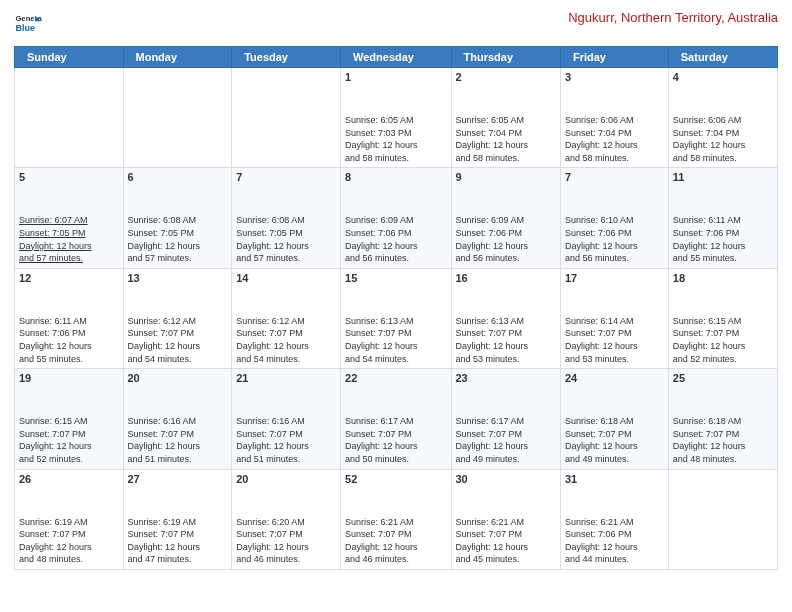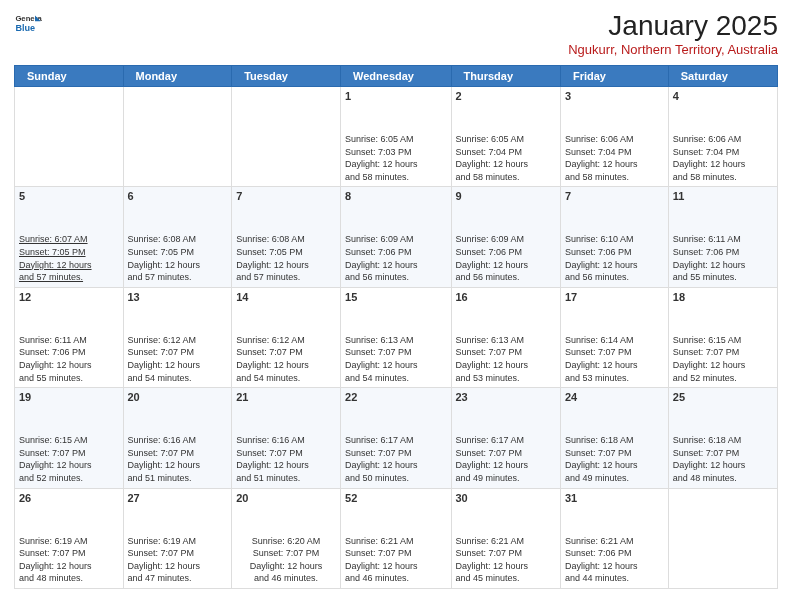--- a/index.html
+++ b/index.html
@@ -92,21 +92,20 @@
   <div class="header">
     <div class="logo">
       <svg class="logo-icon" viewBox="0 0 40 40">
         <rect x="0" y="0" width="40" height="40" fill="white"></rect>
         <text x="2" y="16" font-size="11" fill="#333" font-family="Arial" font-weight="bold">General</text>
         <text x="2" y="30" font-size="13" fill="#1a6ab1" font-family="Arial" font-weight="bold">Blue</text>
         <polygon points="30,8 38,16 30,16" fill="#1a6ab1"></polygon>
       </svg>
     </div>
     <div class="title-area">
-      <div class="month-title">January 2025</div>
       <div class="location">Ngukurr, Northern Territory, Australia</div>
     </div>
   </div>
 
   <table class="calendar">
     <thead>
       <tr>
       <th>Sunday</th>
           <th>Monday</th>
           <th>Tuesday</th>
@@ -313,21 +312,21 @@
           </td>
           <td>
             <span class="day-number">27</span>
             <div class="day-info" style="white-space: pre-line;">Sunrise: 6:19 AM
 Sunset: 7:07 PM
 Daylight: 12 hours
 and 47 minutes.</div>
           </td>
           <td>
             <span class="day-number">20</span>
-            <div class="day-info" style="white-space: pre-line; text-align: center;">Sunrise: 6:20 AM
+            <div class="day-info" style="white-space: pre-line;">Sunrise: 6:20 AM
 Sunset: 7:07 PM
 Daylight: 12 hours
 and 46 minutes.</div>
           </td>
           <td>
             <span class="day-number">52</span>
             <div class="day-info" style="white-space: pre-line;">Sunrise: 6:21 AM
 Sunset: 7:07 PM
 Daylight: 12 hours
 and 46 minutes.</div>

